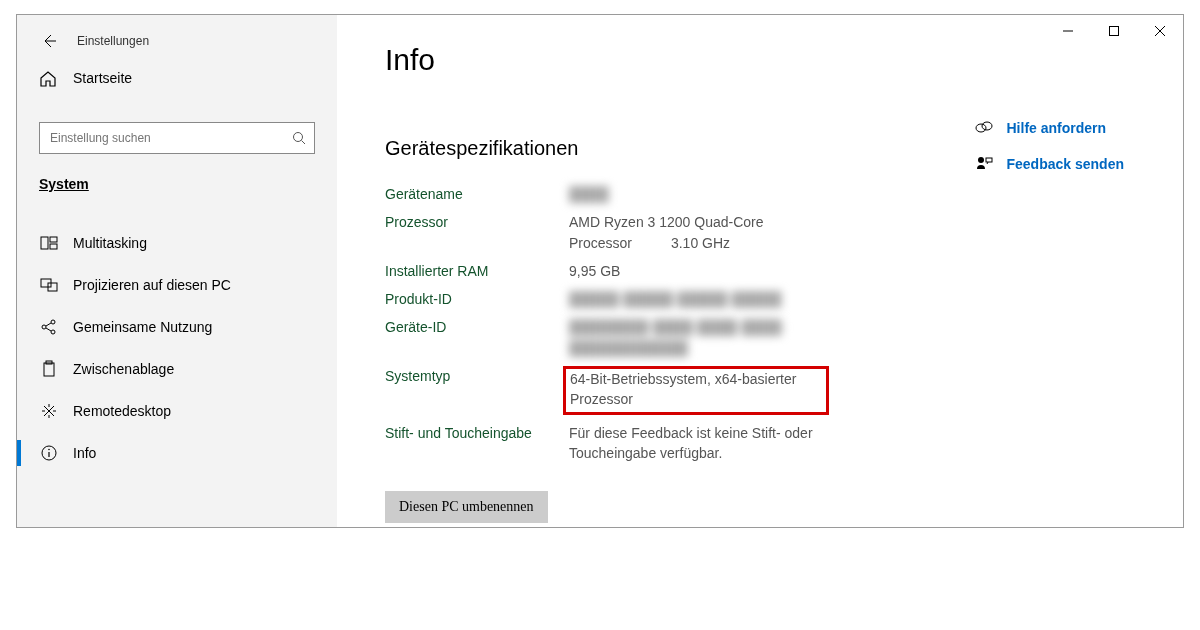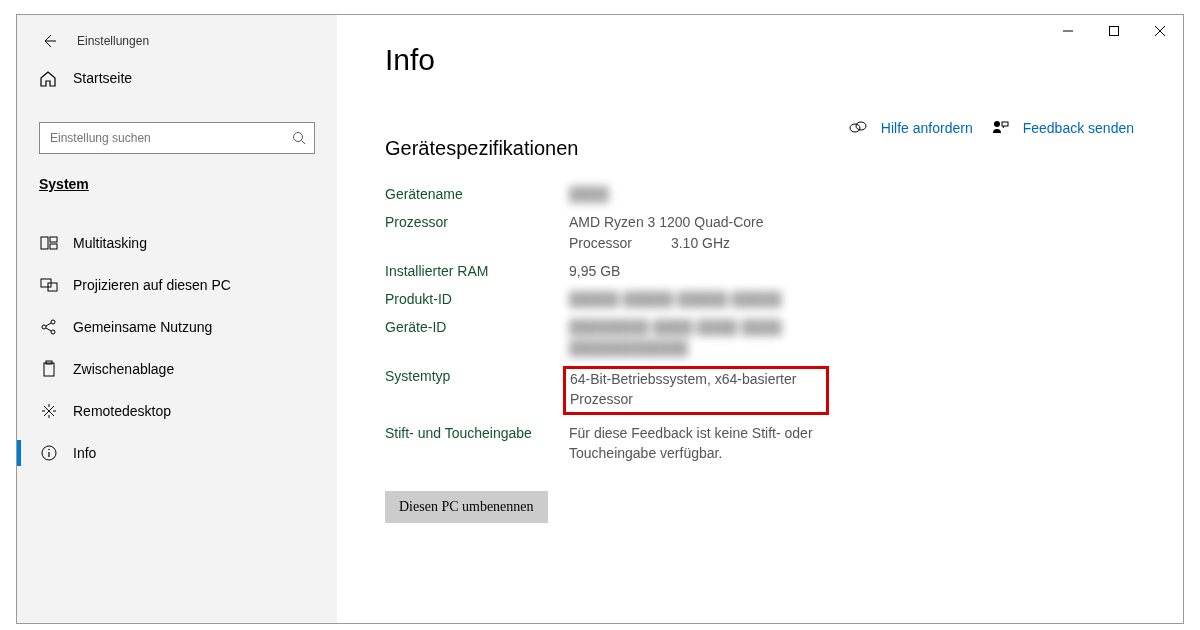--- a/index.html
+++ b/index.html
@@ -7,21 +7,21 @@
     font-family: "Segoe UI", -apple-system, sans-serif;
     font-size: 14px;
     color: #000;
     background: #fff;
     width: 1200px;
     height: 630px;
     overflow: hidden;
   }
   .window-frame {
     width: 1168px;
-    height: 610px;
+    height: 514px;
     margin: 14px auto;
     border: 1px solid #9a9a9a;
     display: flex;
     flex-direction: column;
     position: relative;
     background: #fff;
   }
   .sidebar {
     width: 320px;
     background: #f3f3f3;
@@ -112,23 +112,25 @@
     overflow: hidden;
   }
   .page-title {
     font-size: 30px;
     font-weight: 400;
     margin-bottom: 60px;
   }
   .right-links {
     position: absolute;
     top: 104px;
-    right: 49px;
-    display: flex;
+    right: 59px;
+    display: flex;
+    flex-direction: column;
     gap: 18px;
+    font-weight: bold;
   }
   .right-link {
     display: flex;
     align-items: center;
     gap: 14px;
     color: #0067c0;
     cursor: pointer;
     font-size: 14px;
   }
   .right-link .icon { width: 18px; color:#000; display:flex; }

